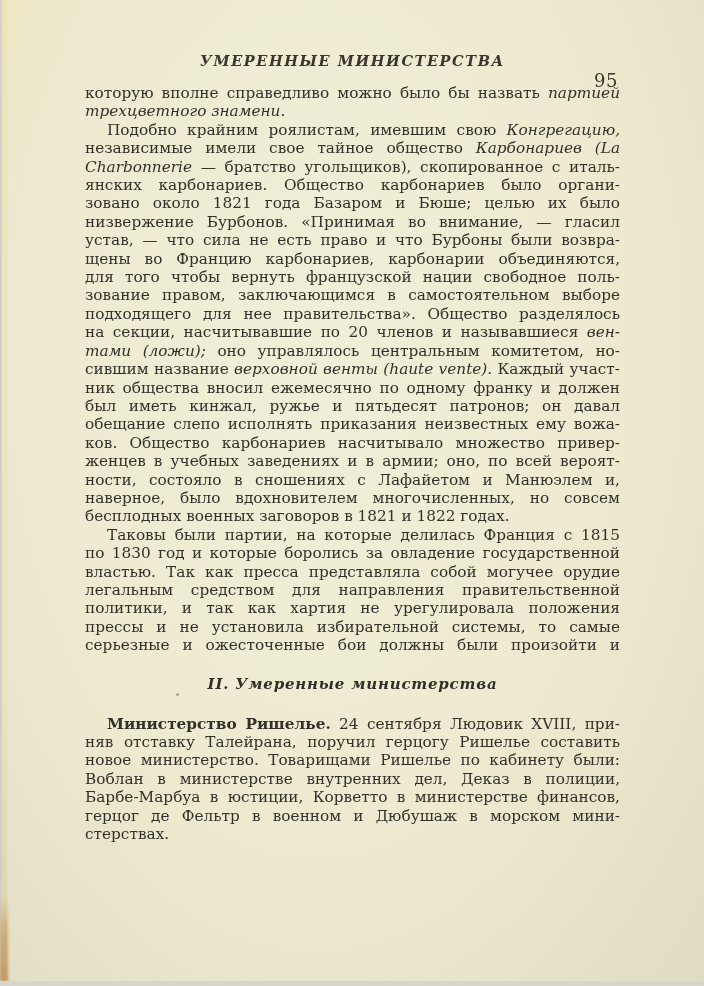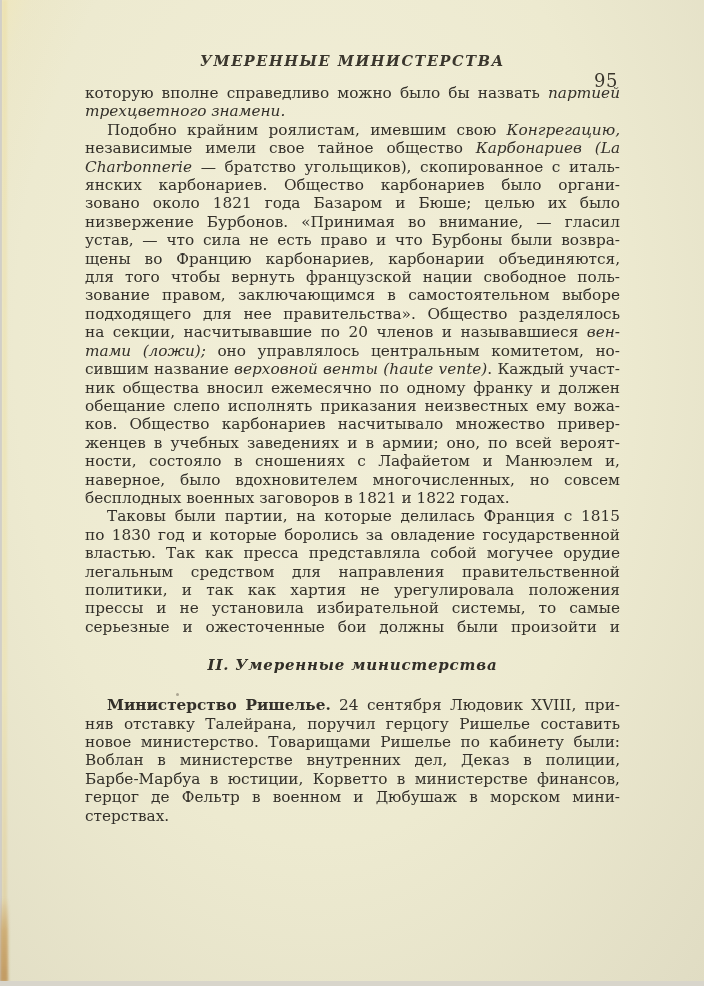--- a/index.html
+++ b/index.html
@@ -86,20 +86,21 @@
         <div class="line"><span>низвержение Бурбонов. «Принимая во внимание, — гласил</span></div>
         <div class="line"><span>устав, — что сила не есть право и что Бурбоны были возвра-</span></div>
         <div class="line"><span>щены во Францию карбонариев, карбонарии объединяются,</span></div>
         <div class="line"><span>для того чтобы вернуть французской нации свободное поль-</span></div>
         <div class="line"><span>зование правом, заключающимся в самостоятельном выборе</span></div>
         <div class="line"><span>подходящего для нее правительства». Общество разделялось</span></div>
         <div class="line"><span>на секции, насчитывавшие по 20 членов и называвшиеся </span><span class="it">вен-</span></div>
         <div class="line"><span class="it">тами (ложи);</span><span> оно управлялось центральным комитетом, но-</span></div>
         <div class="line"><span>сившим название </span><span class="it">верховной венты (haute vente)</span><span>. Каждый участ-</span></div>
         <div class="line"><span>ник общества вносил ежемесячно по одному франку и должен</span></div>
+        <div class="line"><span>был иметь кинжал, ружье и пятьдесят патронов; он давал</span></div>
         <div class="line"><span>обещание слепо исполнять приказания неизвестных ему вожа-</span></div>
         <div class="line"><span>ков. Общество карбонариев насчитывало множество привер-</span></div>
         <div class="line"><span>женцев в учебных заведениях и в армии; оно, по всей вероят-</span></div>
         <div class="line"><span>ности, состояло в сношениях с Лафайетом и Манюэлем и,</span></div>
         <div class="line"><span>наверное, было вдохновителем многочисленных, но совсем</span></div>
         <div class="line final"><span>бесплодных военных заговоров в 1821 и 1822 годах.</span></div>
       </div>
       <div class="para indent">
         <div class="line"><span>Таковы были партии, на которые делилась Франция с 1815</span></div>
         <div class="line"><span>по 1830 год и которые боролись за овладение государственной</span></div>

